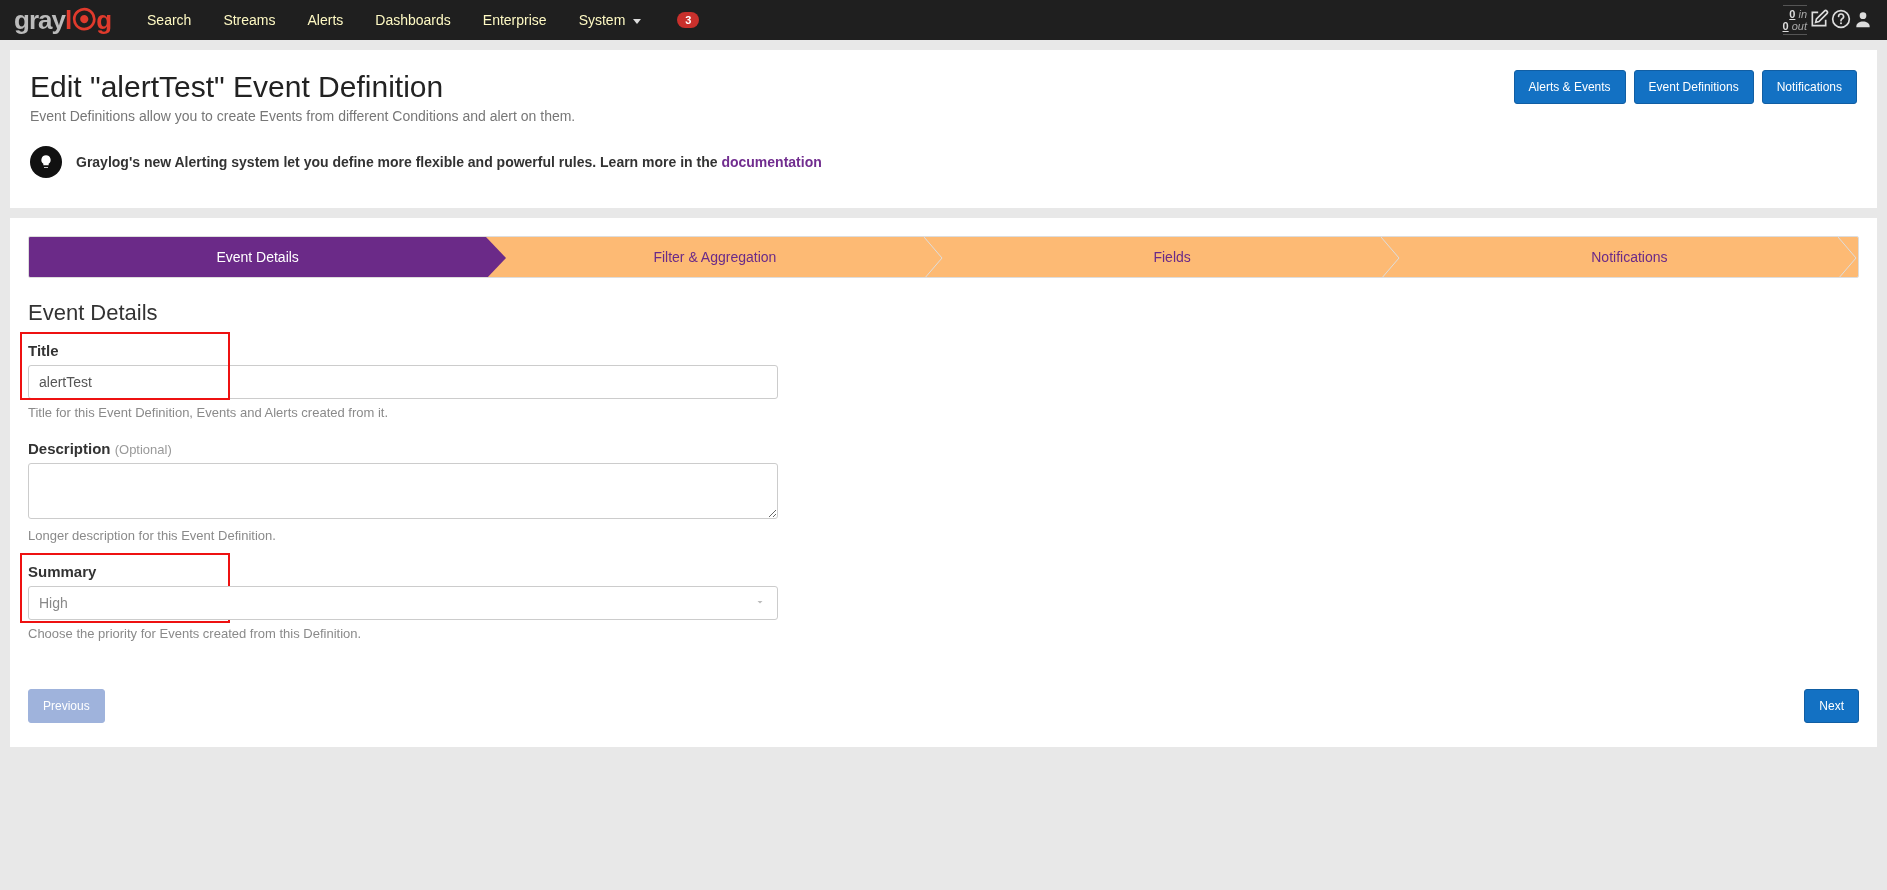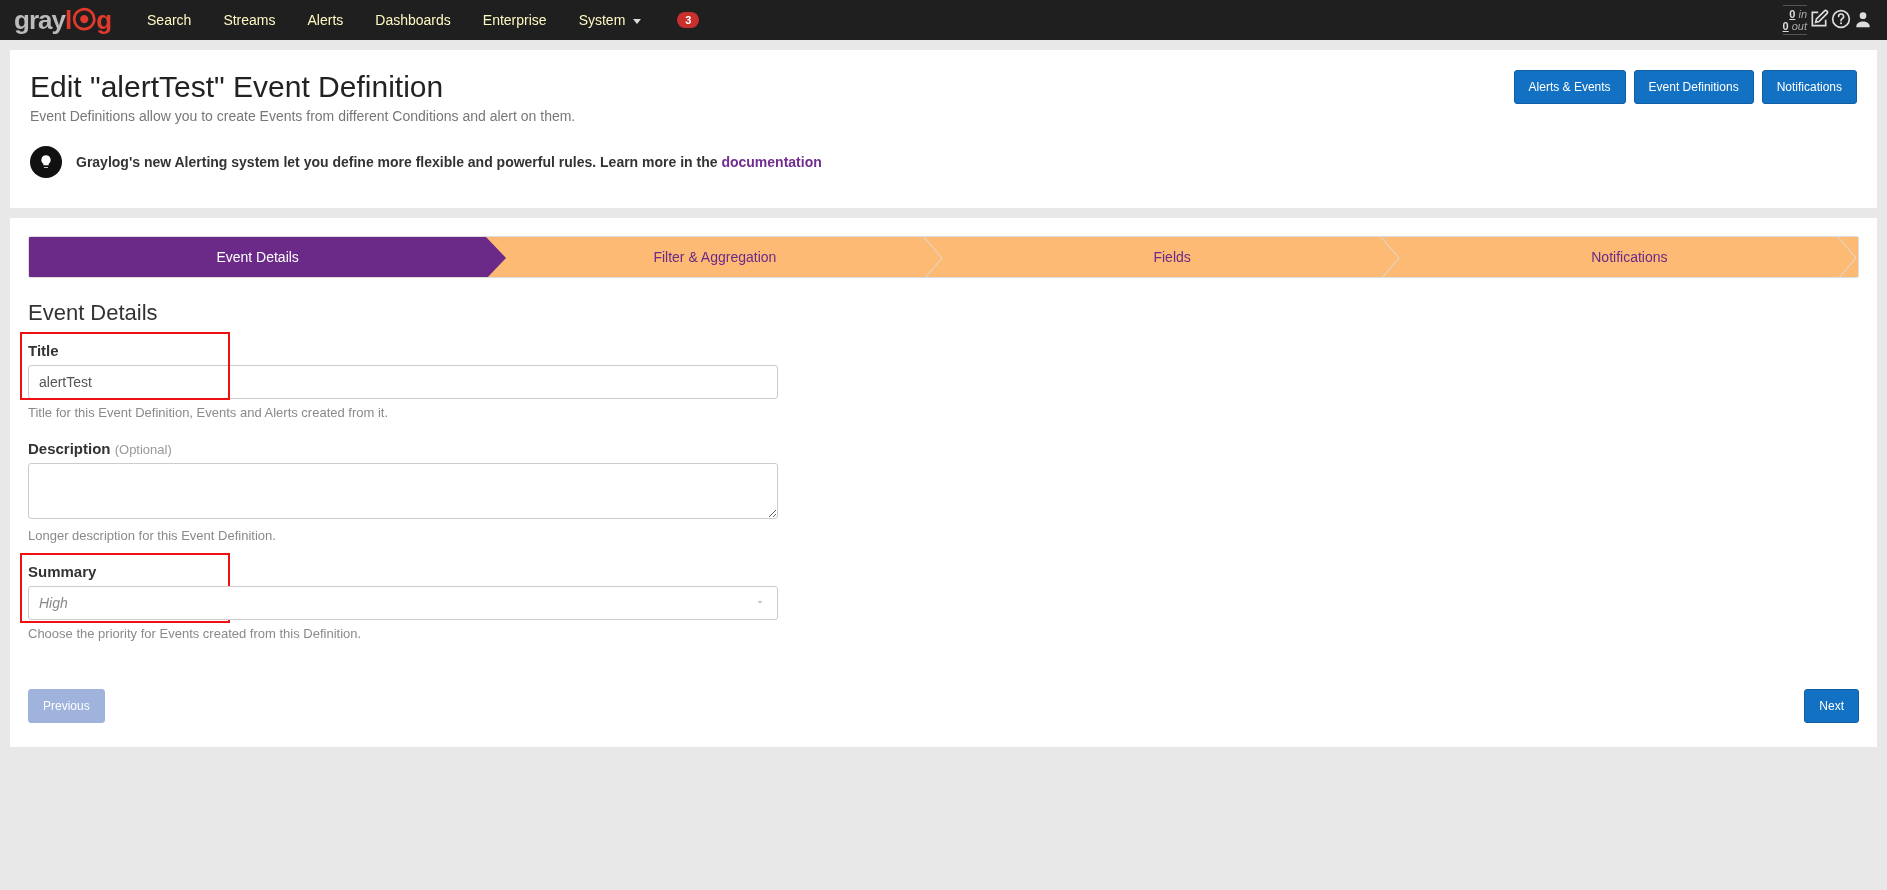--- a/index.html
+++ b/index.html
@@ -54,21 +54,21 @@
   .step-sep svg { display:block; }
   
   
   .section-title { font-size:22px; color:#333; margin: 22px 0 16px 0; font-weight:400; }
   .form-group { margin-bottom: 20px; max-width: 750px; position:relative; }
   .form-label { font-weight:700; display:block; margin-bottom:6px; font-size:15px; }
   .optional { color:#999; font-weight:400; font-size:13px; }
   .form-control { width:100%; border:1px solid #ccc; border-radius:3px; padding:8px 10px; font-size:14px; color:#555; background:#fff; outline:none; }
   .help { color:#8a8a8a; font-size:13px; margin-top:6px; }
   textarea.form-control { height:56px; resize:both; }
-  .select-wrap { position:relative;font-style:italic; }
+  .select-wrap { position:relative; }
   .select-wrap .sel-caret { position:absolute; right:12px; top:50%; transform:translateY(-50%); color:#bbb; pointer-events:none; }
   
   .highlight-box { position:absolute; border:2px solid #e11; pointer-events:none; }
   .hl-title { left:-8px; top:-10px; width:210px; height:68px; }
   .hl-priority { left:-8px; top:-10px; width:210px; height:70px; }
   
   .footer-row { display:flex; justify-content:space-between; margin-top: 48px; gap: 24px; }
 </style>
 </head>
 <body>

